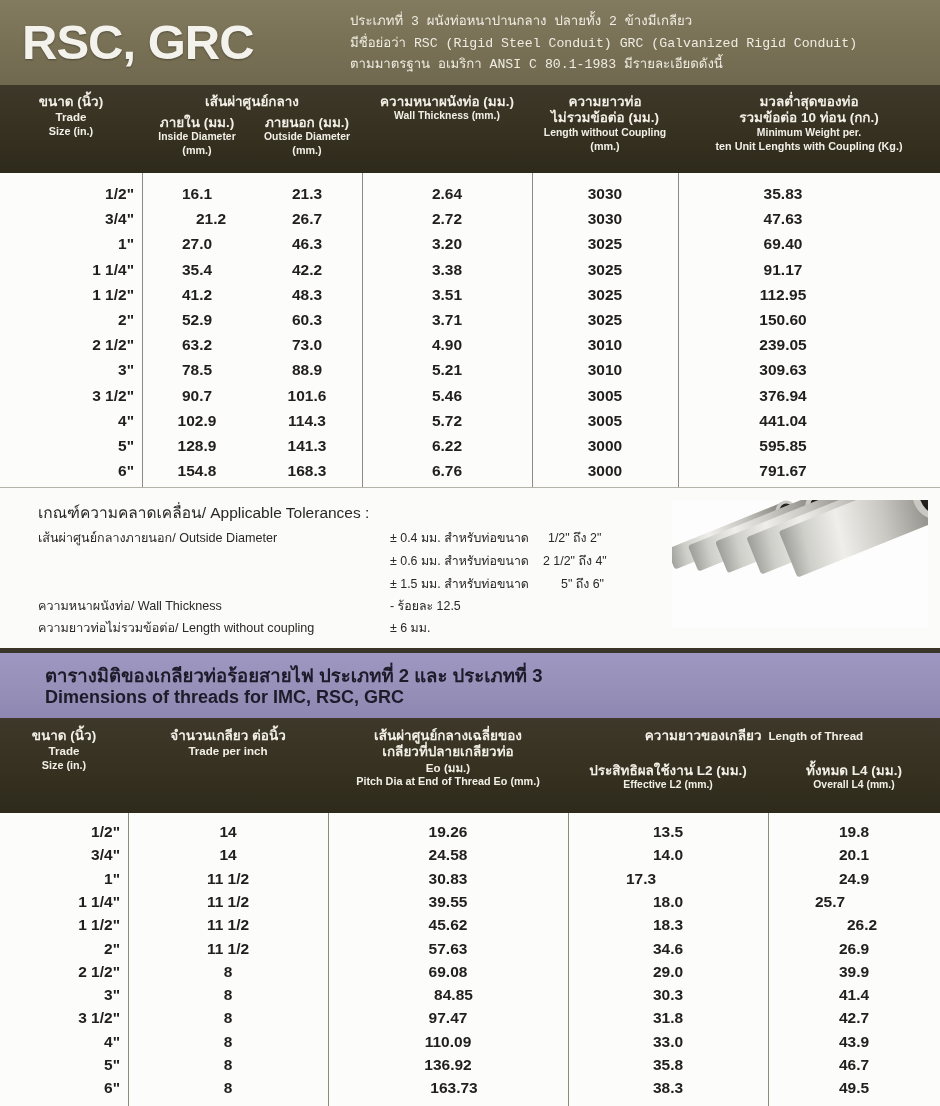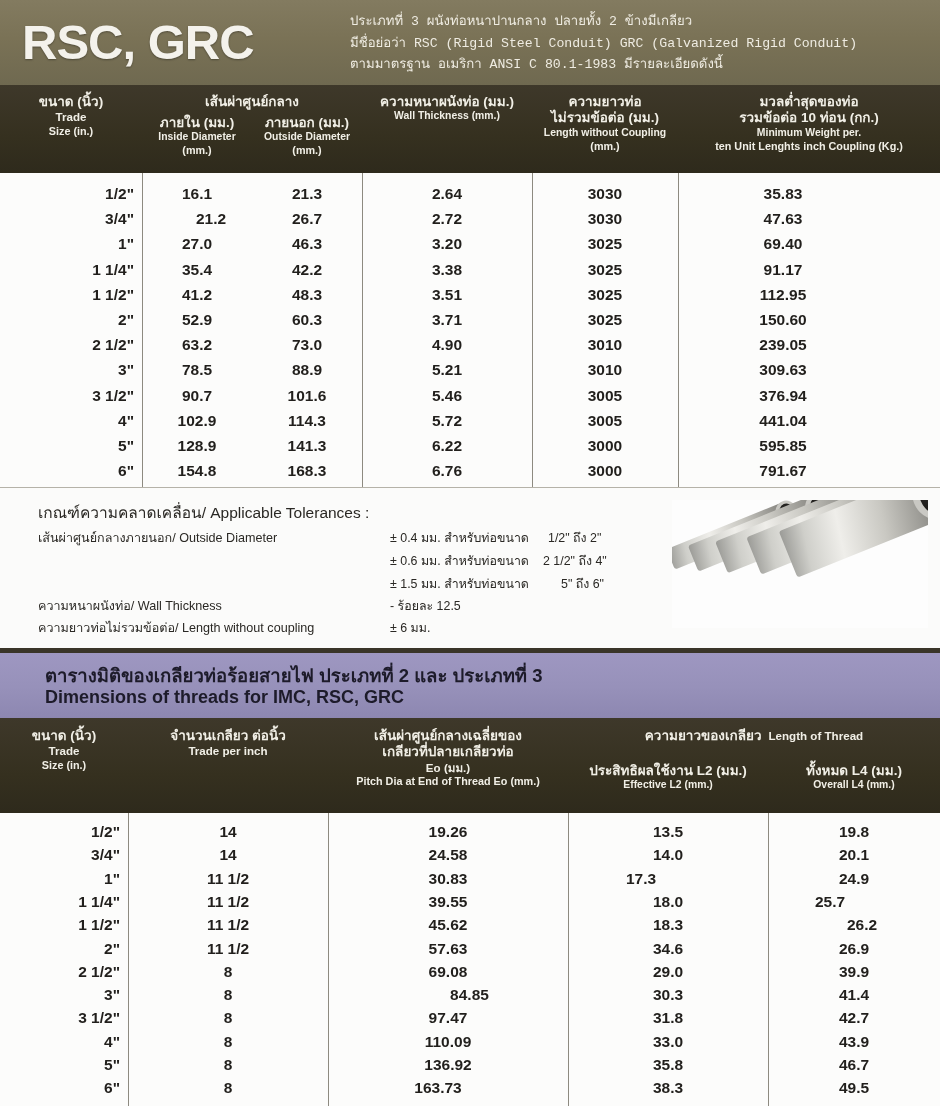--- a/index.html
+++ b/index.html
@@ -119,21 +119,21 @@
       <span class="th-th">ความยาวท่อ</span>
       <span class="th-th">ไม่รวมข้อต่อ (มม.)</span>
       <span class="th-en small">Length without Coupling</span>
       <span class="th-sub">(mm.)</span>
     </div>
 
     <div class="cell" style="left:678px;top:9px;width:262px;">
       <span class="th-th">มวลต่ำสุดของท่อ</span>
       <span class="th-th">รวมข้อต่อ 10 ท่อน (กก.)</span>
       <span class="th-en small">Minimum Weight per.</span>
-      <span class="th-sub">ten Unit Lenghts inch Coupling (Kg.)</span>
+      <span class="th-sub">ten Unit Lenghts with Coupling (Kg.)</span>
     </div>
   </div>
 
   <div class="tbody" id="t1body" style="top:173px;height:314px;">
     <div class="vrule" style="left:142px;"></div>
     <div class="vrule" style="left:362px;"></div>
     <div class="vrule" style="left:532px;"></div>
     <div class="vrule" style="left:678px;"></div>
   <div class="row" style="top: 12px;">
         <div class="cell-v right" style="left: 0px; width: 134px;">1/2"</div>
@@ -371,21 +371,21 @@
       <div class="row" style="top: 149.8px;">
         <div class="cell-v right" style="left: 0px; width: 120px;">2 1/2"</div>
         <div class="cell-v" style="left: 128px; width: 200px;">8</div>
         <div class="cell-v" style="left: 328px; width: 240px;">69.08</div>
         <div class="cell-v" style="left: 568px; width: 200px;">29.0</div>
         <div class="cell-v" style="left: 768px; width: 172px;">39.9</div>
       </div>
       <div class="row" style="top: 173.1px;">
         <div class="cell-v right" style="left: 0px; width: 120px;">3"</div>
         <div class="cell-v" style="left: 128px; width: 200px;">8</div>
-        <div class="cell-v" style="left: 344px; width: 240px; padding-left: 11px;">84.85</div>
+        <div class="cell-v" style="left: 328px; width: 240px; padding-left: 11px;">84.85</div>
         <div class="cell-v" style="left: 568px; width: 200px;">30.3</div>
         <div class="cell-v" style="left: 768px; width: 172px;">41.4</div>
       </div>
       <div class="row" style="top: 196.4px;">
         <div class="cell-v right" style="left: 0px; width: 120px;">3 1/2"</div>
         <div class="cell-v" style="left: 128px; width: 200px;">8</div>
         <div class="cell-v" style="left: 328px; width: 240px;">97.47</div>
         <div class="cell-v" style="left: 568px; width: 200px;">31.8</div>
         <div class="cell-v" style="left: 768px; width: 172px;">42.7</div>
       </div>
@@ -399,19 +399,19 @@
       <div class="row" style="top: 243px;">
         <div class="cell-v right" style="left: 0px; width: 120px;">5"</div>
         <div class="cell-v" style="left: 128px; width: 200px;">8</div>
         <div class="cell-v" style="left: 328px; width: 240px;">136.92</div>
         <div class="cell-v" style="left: 568px; width: 200px;">35.8</div>
         <div class="cell-v" style="left: 768px; width: 172px;">46.7</div>
       </div>
       <div class="row" style="top: 266.3px;">
         <div class="cell-v right" style="left: 0px; width: 120px;">6"</div>
         <div class="cell-v" style="left: 128px; width: 200px;">8</div>
-        <div class="cell-v" style="left: 312px; width: 240px; padding-left: 12px;">163.73</div>
+        <div class="cell-v" style="left: 328px; width: 240px; padding-left: 12px;">163.73</div>
         <div class="cell-v" style="left: 568px; width: 200px;">38.3</div>
         <div class="cell-v" style="left: 768px; width: 172px;">49.5</div>
       </div>
     </div>
 
 </div>
 
 </body></html>

